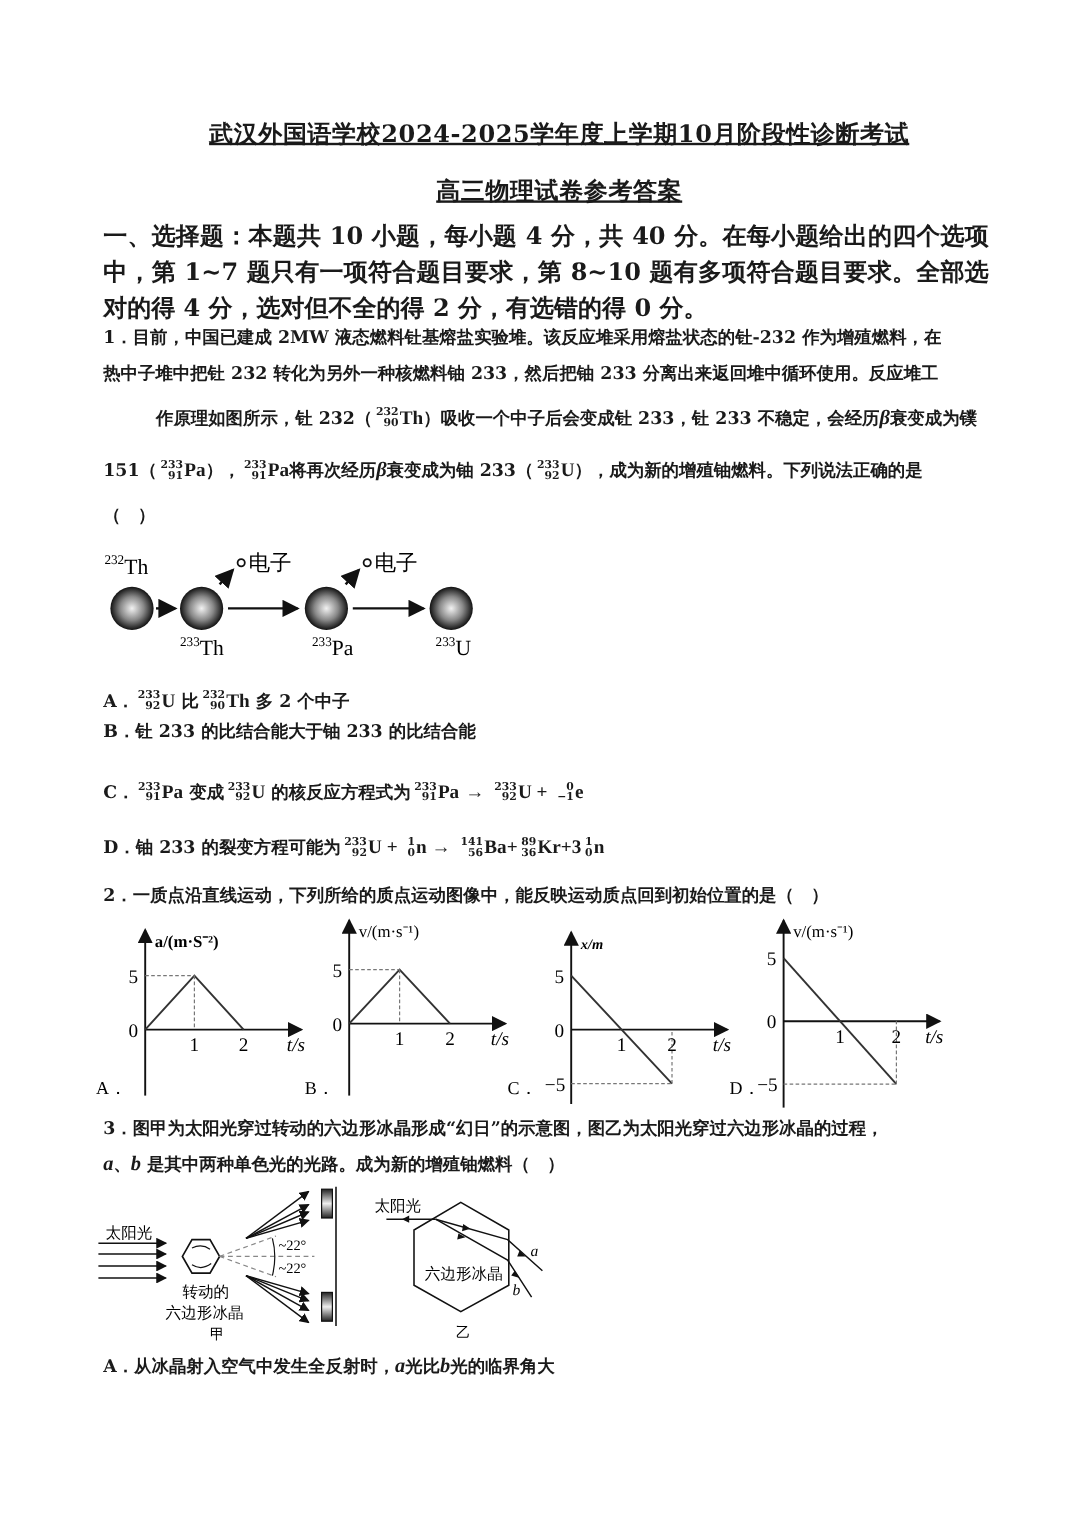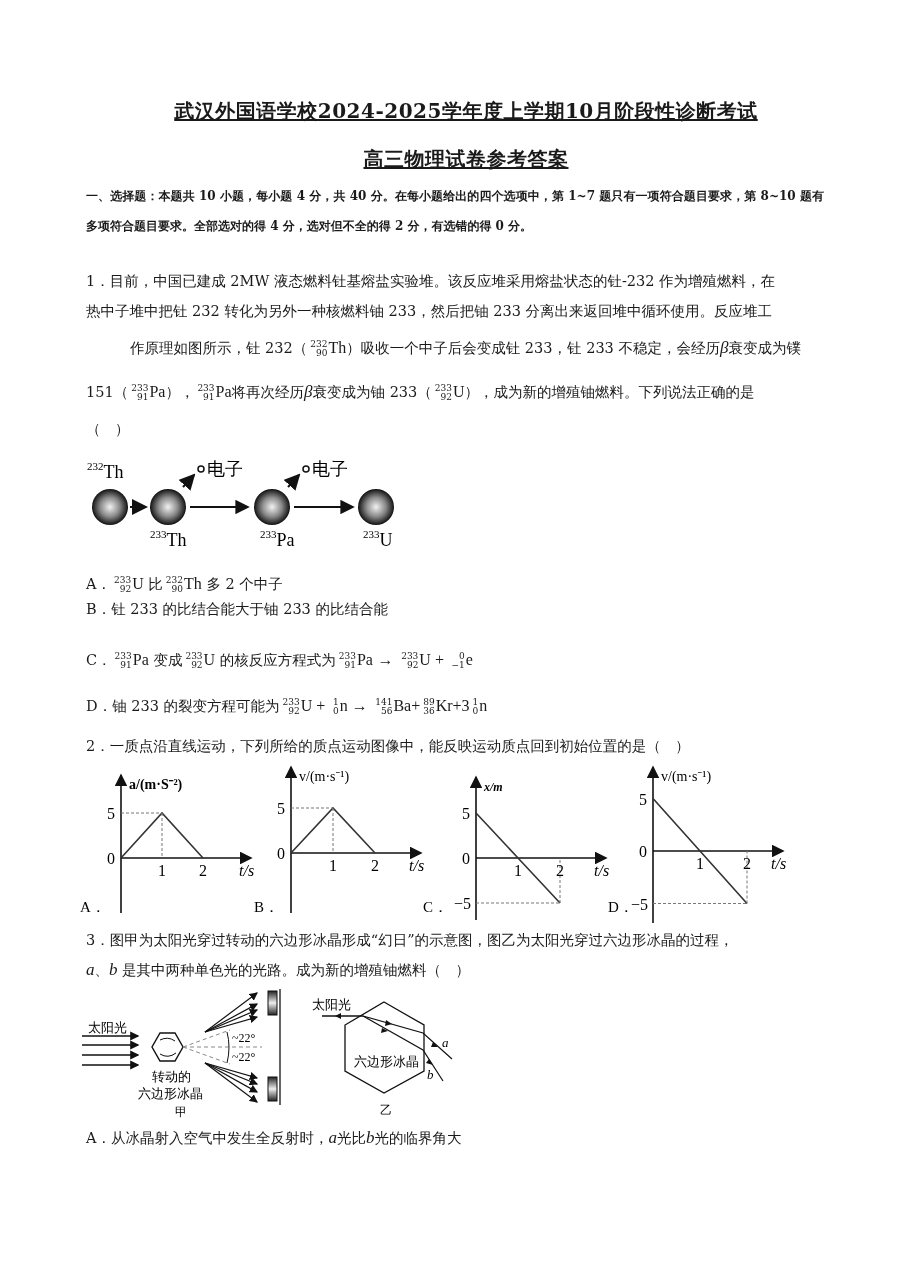--- a/index.html
+++ b/index.html
@@ -2,22 +2,22 @@
 <html><head>
 <meta charset="utf-8">
 <style>
   html,body{margin:0;padding:0;background:#fff;}
   body{width:900px;height:1273px;position:relative;overflow:hidden;color:#1a1a1a;
        font-family:"DejaVu Serif","Liberation Serif",serif;}
   .abs{position:absolute;}
   .title{left:16px;width:900px;text-align:center;font-weight:bold;font-size:20px;letter-spacing:0.5px;text-decoration:underline;}
   .t1{top:98px;}
   .t2{top:146px;}
-  .sec{left:86px;width:738px;font-weight:bold;font-size:12px;line-height:30px;text-align:justify;}
-  .line{left:86px;font-size:14.5px;white-space:nowrap;}
+  .sec{left:86px;width:738px;font-weight:bold;font-size:20px;line-height:30px;text-align:justify;}
+  .line{left:86px;font-size:14.5px;white-space:nowrap;font-weight:bold;}
   .nuc{display:inline-block;position:relative;vertical-align:middle;font-size:9px;line-height:9px;text-align:right;margin:0 1px 0 3px;}
   .nuc span{display:block;}
   .sym{font-family:"Liberation Serif",serif;font-size:16px;}
   .it{font-style:italic;font-family:"Liberation Serif",serif;font-size:17px;}
   svg text{font-family:"Liberation Serif",serif;}
 </style>
 </head>
 <body>
 
 <div class="abs title t1">武汉外国语学校2024-2025学年度上学期10月阶段性诊断考试</div>

